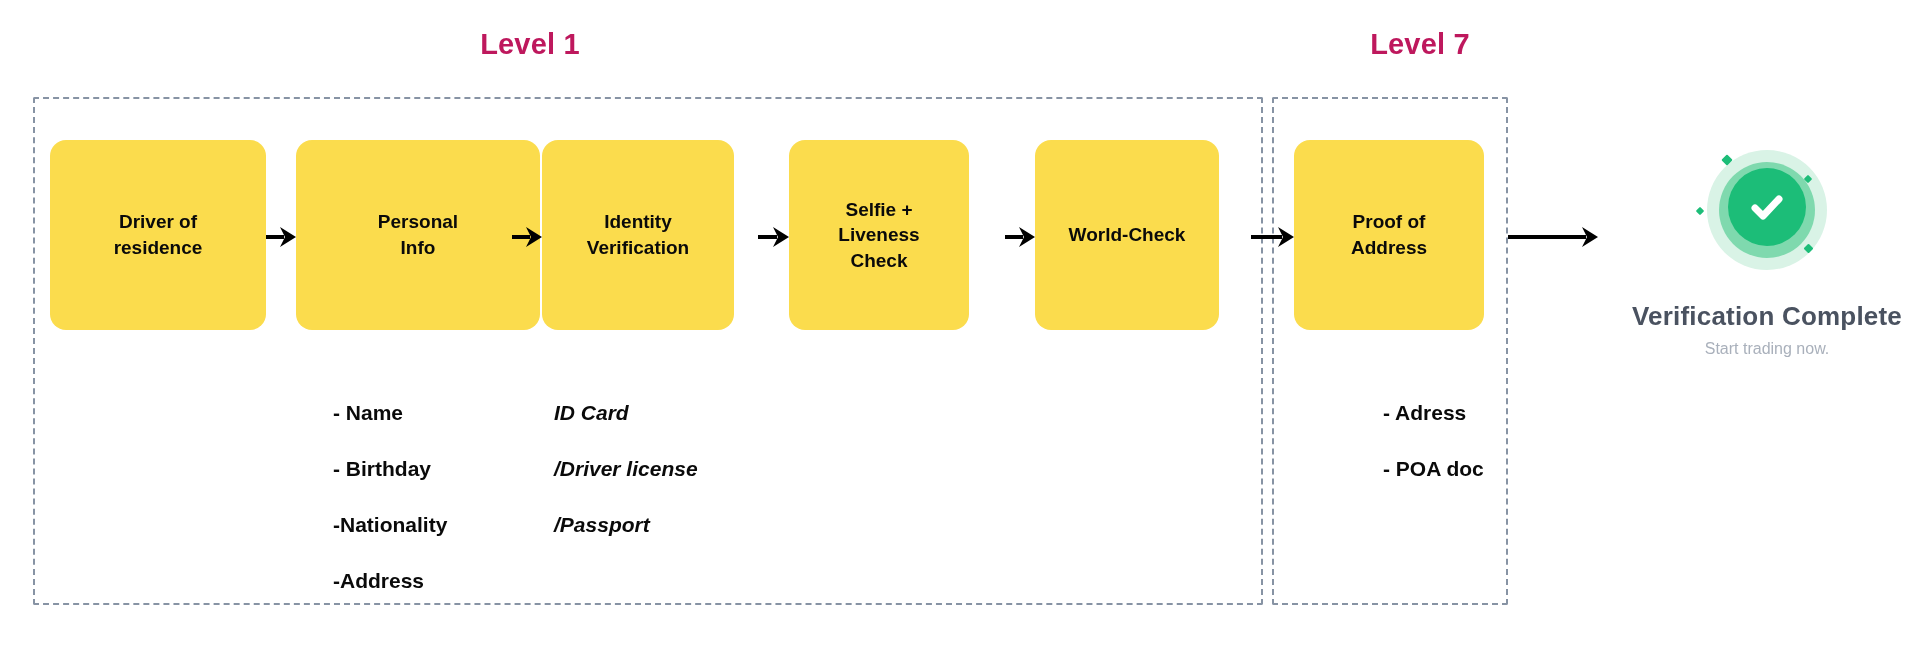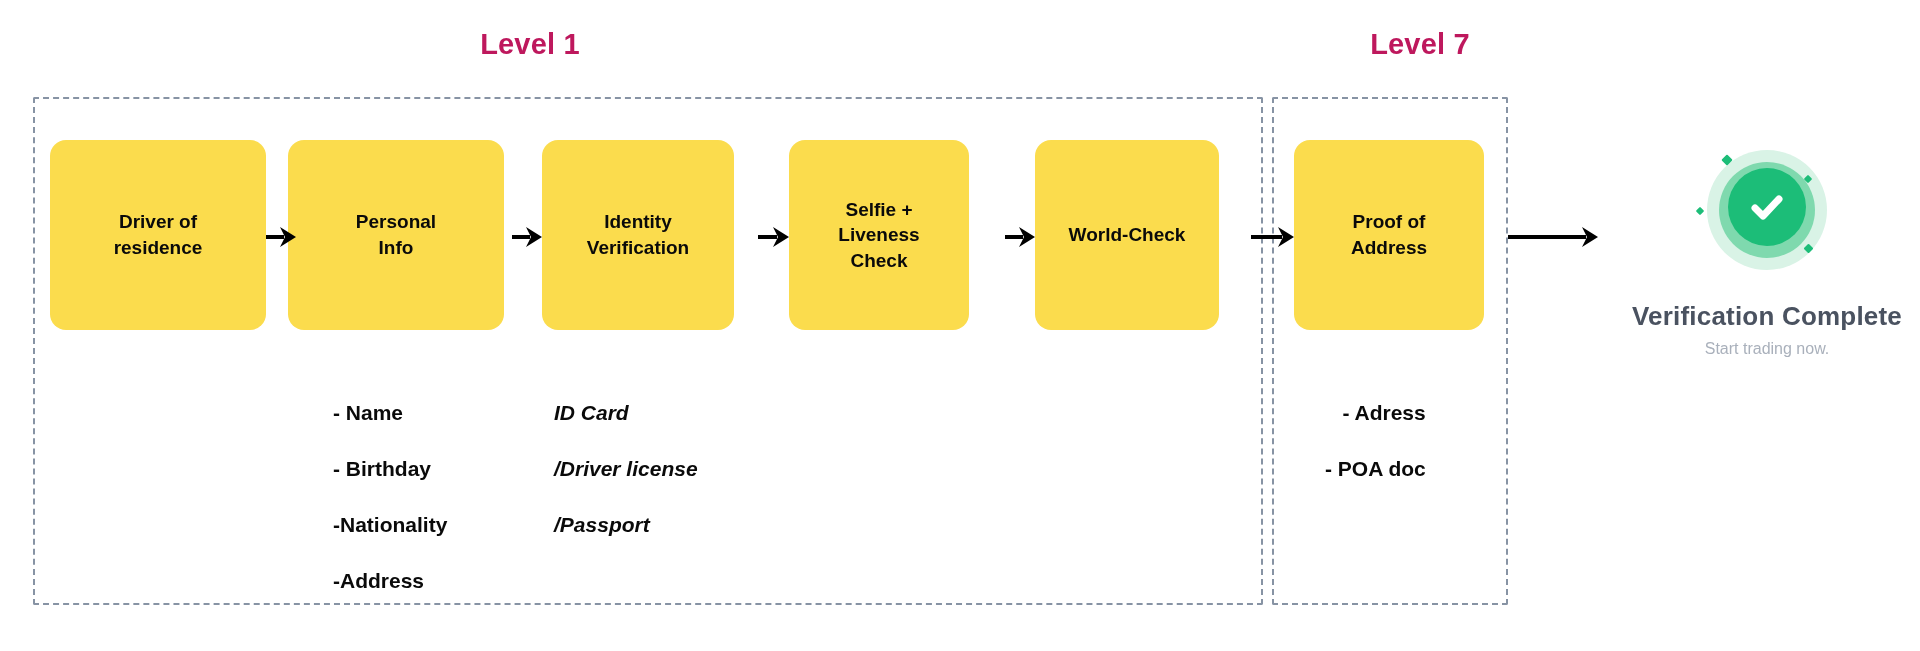--- a/index.html
+++ b/index.html
@@ -55,21 +55,21 @@
   }
   .step-label {
     font-size: 19px;
     font-weight: bold;
     line-height: 1.35;
     color: #0a0a0a;
     padding: 0 8px;
     white-space: pre-line;
   }
   #step-0 { left: 50px;   width: 216px; }
-  #step-1 { left: 288px;  width: 216px; }
+  #step-1 { left: 296px;  width: 244px; }
   #step-2 { left: 542px;  width: 192px; }
   #step-3 { left: 789px;  width: 180px; }
   #step-4 { left: 1035px; width: 184px; }
   #step-5 { left: 1294px; width: 190px; }
 
   
   .arrow {
     position: absolute;
     top: 222px;
     height: 30px;
@@ -86,21 +86,21 @@
   .detail-list {
     position: absolute;
     font-size: 21px;
     font-weight: bold;
     color: #0a0a0a;
     line-height: 56px;
     white-space: nowrap;
   }
   #details-personal { left: 333px;  top: 385px; }
   #details-identity { left: 554px;  top: 385px; }
-  #details-poa      { left: 1325px; top: 385px; text-align: right; }
+  #details-poa      { left: 1383px; top: 385px; }
 
   
   #verification-complete {
     position: absolute;
     left: 1612px;
     top: 135px;
     width: 310px;
     text-align: center;
   }
   .badge-wrap {

